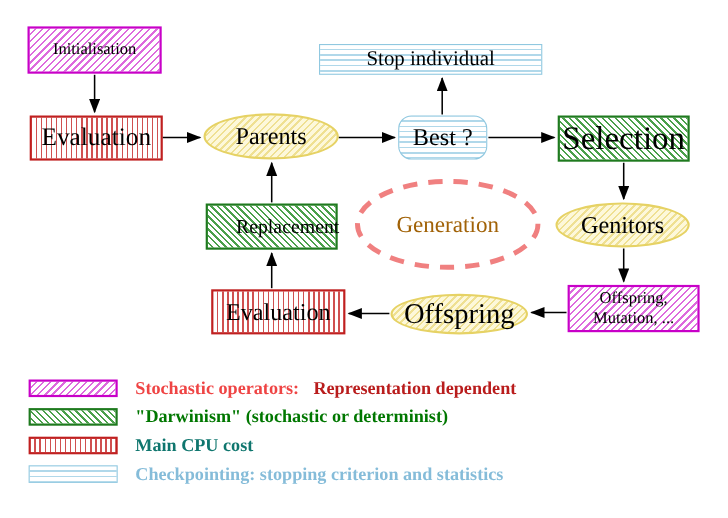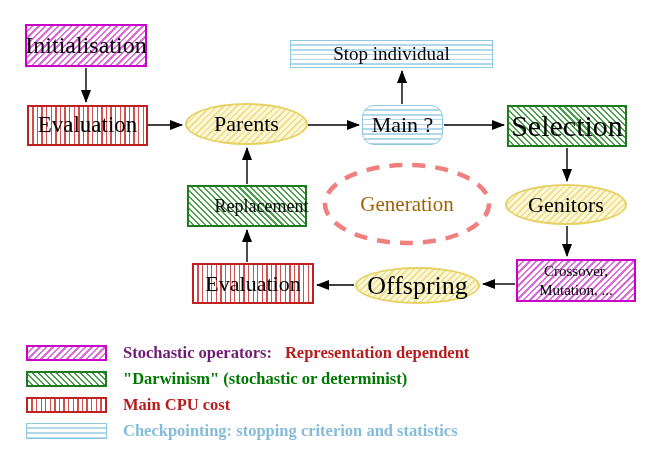--- a/index.html
+++ b/index.html
@@ -11,21 +11,21 @@
     position:absolute;box-sizing:border-box;display:flex;align-items:center;justify-content:center;
     text-align:center;line-height:1.05;white-space:nowrap;
   }
   .ellipse{border-radius:50%;align-items:center;}
   .hatch-magenta{border:2px solid #c800c8;background:repeating-linear-gradient(135deg,#ffffff 0 3.1px,#dd6add 3.1px 4.6px);}
   .hatch-green{border:2px solid #1e7a1e;background:repeating-linear-gradient(45deg,#ffffff 0 2.7px,#4aa04a 2.7px 4.2px);}
   .hatch-red{border:2px solid #c02020;background:repeating-linear-gradient(90deg,#ffffff 0 3.3px,#d05050 3.3px 4.6px);}
   .hatch-cyan{border:1px solid #90c8e0;background:repeating-linear-gradient(180deg,#ffffff 0 3.3px,#b0d8ea 3.3px 4.8px);}
   .hatch-yellow{border:2px solid #e6d264;background:repeating-linear-gradient(135deg,#fdf8da 0 3px,#efe092 3px 4.6px);}
 
-  .n-init{left:25px;top:24px;width:122px;height:43px;font-size:24px;}
+  .n-init{left:25px;top:24px;width:122px;height:43px;font-size:15px;}
   .n-eval-top{left:27px;top:105px;width:121px;height:41px;font-size:23px;}
   .n-best{left:290px;top:40px;width:203px;height:28px;font-size:19px;}
   .n-stop{left:362px;top:105px;width:81px;height:40px;border-radius:12px;font-size:22px;}
   .n-selection{left:507px;top:105px;width:120px;height:42px;font-size:30px;}
   .n-parents{left:185px;top:103px;width:123px;height:42px;font-size:22px;}
   .n-replacement{left:187px;top:185px;width:120px;height:42px;font-size:18px;padding-left:29px;}
   .n-genitors{left:505px;top:184px;width:122px;height:41px;font-size:22px;}
   .n-eval-bottom{left:192px;top:263px;width:122px;height:41px;font-size:22px;}
   .n-offspring{left:355px;top:267px;width:125px;height:37px;font-size:26px;}
   .n-crossover{left:516px;top:259px;width:120px;height:43px;font-size:15px;flex-direction:column;line-height:1.25;}
@@ -35,24 +35,24 @@
 
   .legend{position:absolute;left:26px;top:345px;}
   .legend-row{display:flex;align-items:center;height:16px;margin-bottom:10px;}
   .swatch{width:81px;height:16px;box-sizing:border-box;flex:none;}
   .sw-magenta{border:2px solid #c800c8;background:repeating-linear-gradient(135deg,#ffffff 0 3.1px,#dd6add 3.1px 4.6px);}
   .sw-green{border:2px solid #1e7a1e;background:repeating-linear-gradient(45deg,#ffffff 0 2.7px,#4aa04a 2.7px 4.2px);}
   .sw-red{border:2px solid #c02020;background:repeating-linear-gradient(90deg,#ffffff 0 3.3px,#d05050 3.3px 4.6px);}
   .sw-cyan{border:1px solid #90c8e0;background:repeating-linear-gradient(180deg,#ffffff 0 3.4px,#b0d8ea 3.4px 4.9px);}
   .legend-text{font-size:16.5px;font-weight:bold;margin-left:16px;white-space:nowrap;line-height:1;}
   .legend-text2{font-size:16.5px;font-weight:bold;margin-left:13px;white-space:nowrap;line-height:1;}
-  .t-magenta{color:#701a75;}
+  .t-magenta{color:#ef4444;}
   .t-gold{color:#b91c1c;text-align:center;}
   .t-green{color:#007700;}
-  .t-red{color:#b91c1c;}
+  .t-red{color:#0f766e;}
   .t-cyan{color:#85bcd9;}
 </style>
 </head>
 <body>
 
 <div class="canvas">
 
   <div class="node hatch-magenta n-init">
     <span>Initialisation</span>
   </div>
@@ -63,21 +63,21 @@
 
   <div class="node hatch-cyan n-best">
     <span>Stop individual</span>
   </div>
 
   <div class="node hatch-yellow ellipse n-parents">
     <span>Parents</span>
   </div>
 
   <div class="node hatch-cyan n-stop">
-    <span>Main ?</span>
+    <span>Best ?</span>
   </div>
 
   <div class="node hatch-green n-selection">
     <span>Selection</span>
   </div>
 
   <div class="node hatch-green n-replacement">
     <span>Replacement</span>
   </div>
 
@@ -91,21 +91,21 @@
 
   <div class="node hatch-red n-eval-bottom">
     <span>Evaluation</span>
   </div>
 
   <div class="node hatch-yellow ellipse n-offspring">
     <span>Offspring</span>
   </div>
 
   <div class="node hatch-magenta n-crossover">
-    <span>Crossover,</span>
+    <span>Offspring,</span>
     <span>Mutation, ...</span>
   </div>
 
   <div class="legend">
     <div class="legend-row">
       <span class="swatch sw-magenta"></span>
       <span class="legend-text t-magenta">Stochastic operators:</span>
       <span class="legend-text2 t-gold">Representation dependent</span>
     </div>
     <div class="legend-row">

